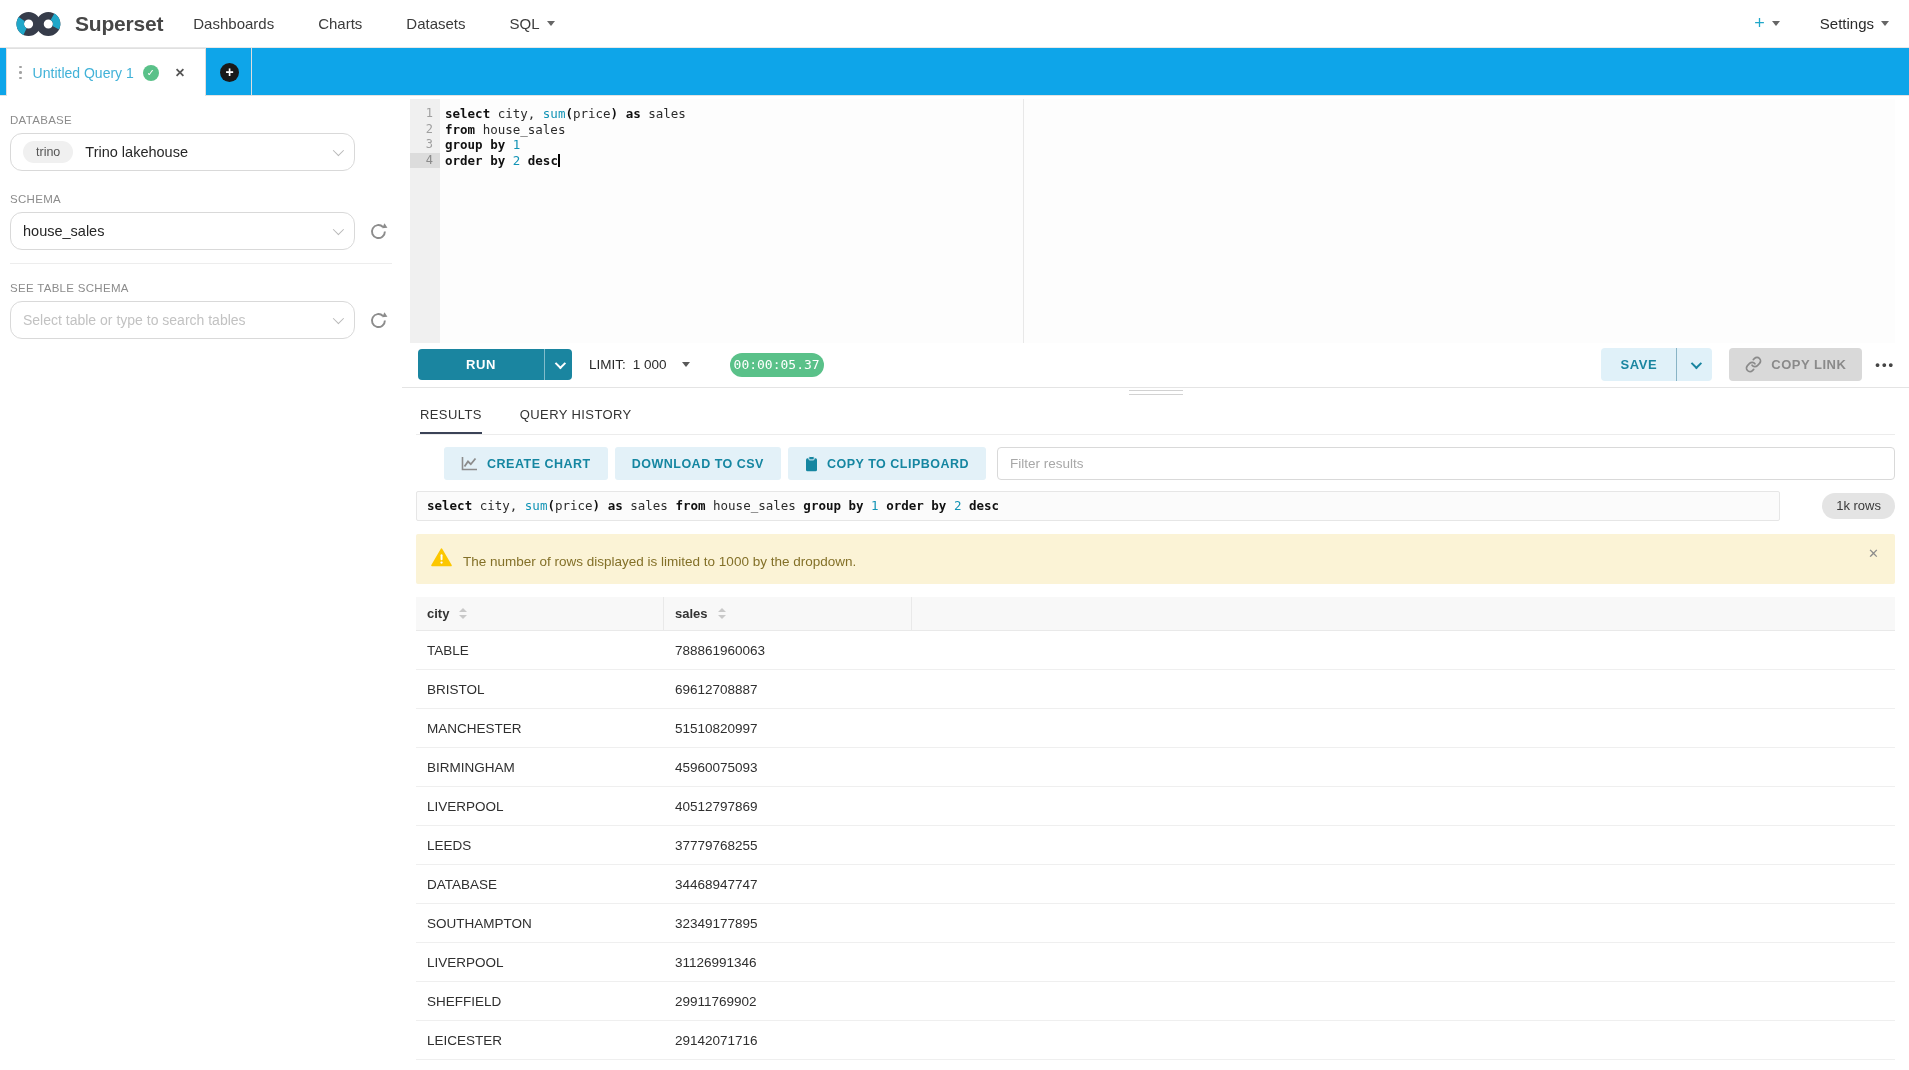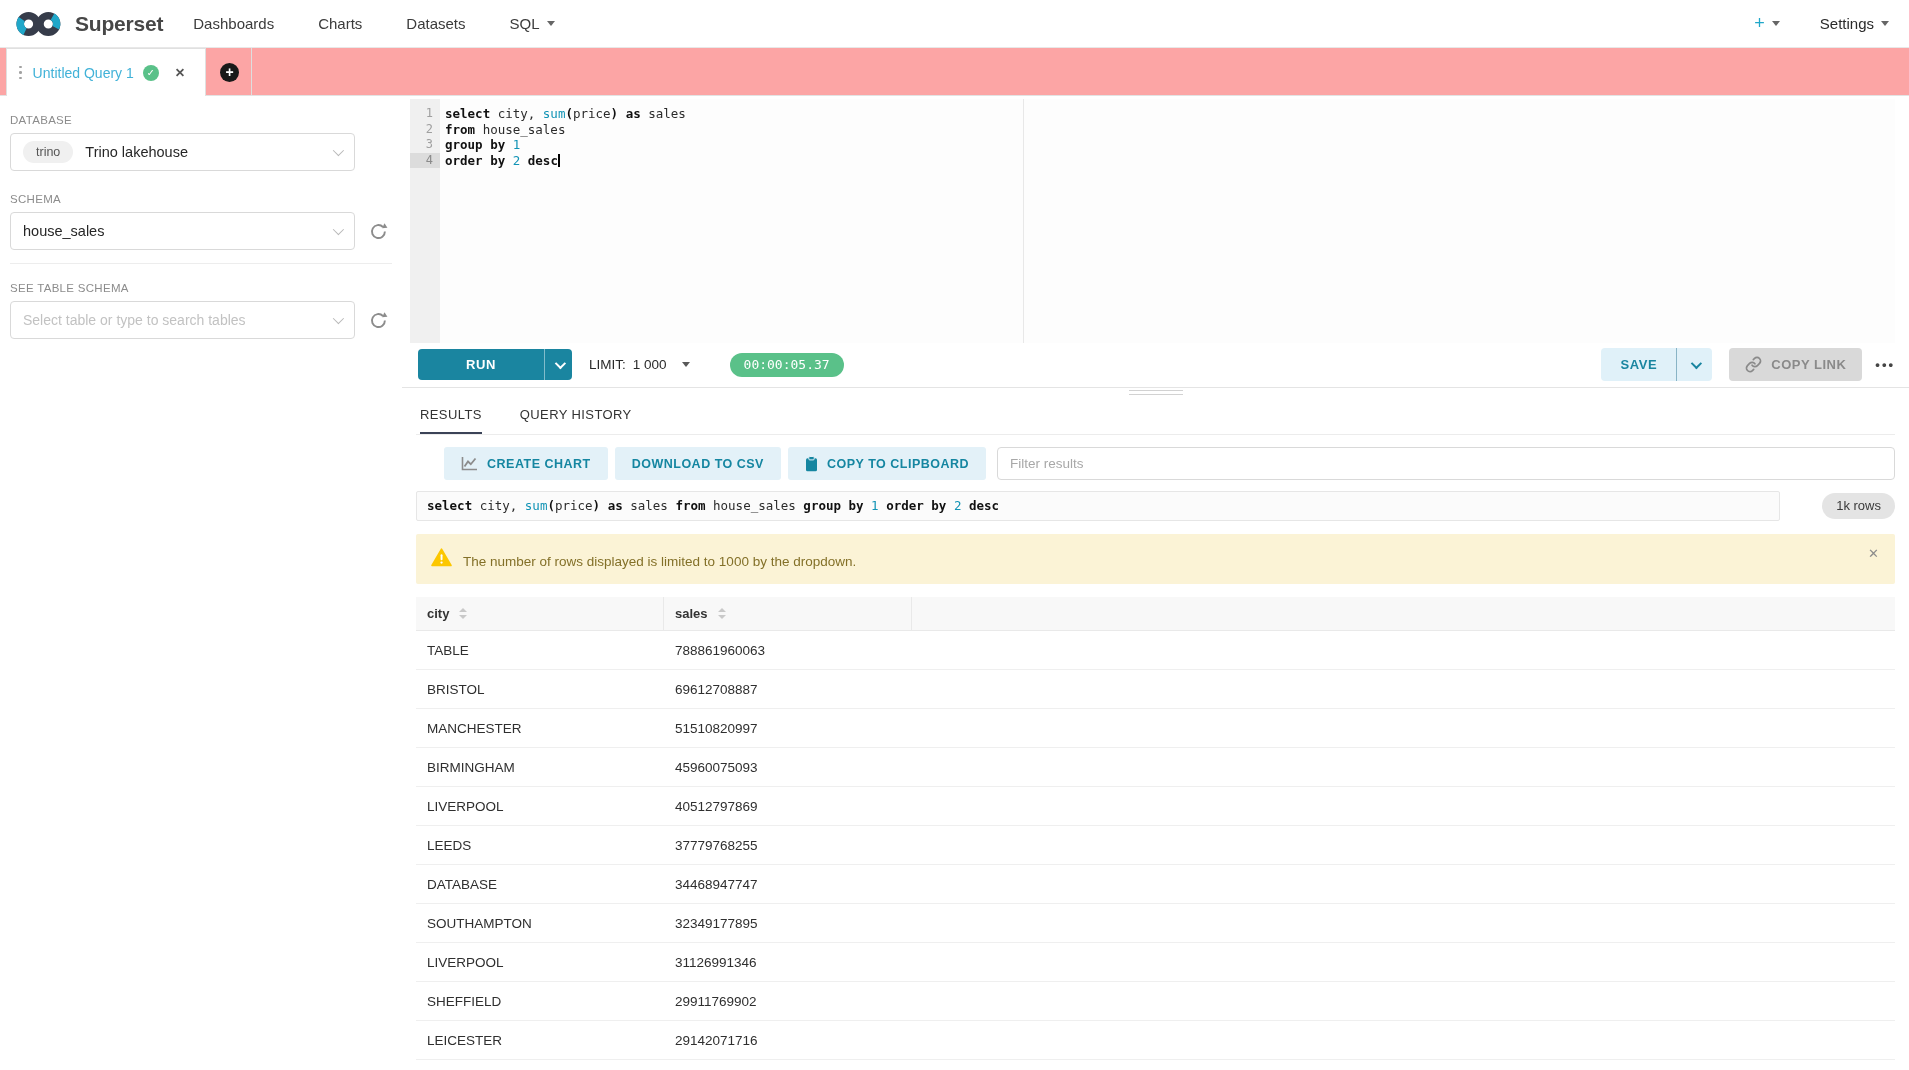--- a/index.html
+++ b/index.html
@@ -11,37 +11,37 @@
   .brand { display:flex; align-items:center; }
   .brand-name { font-size:21px; font-weight:700; color:#474747; margin-left:9px; letter-spacing:-0.2px; }
   .nav-menu { display:flex; align-items:center; margin-left:30px; gap:44px; }
   .nav-item { font-size:15px; color:#3b3b3b; cursor:pointer; display:flex; align-items:center; }
   .nav-right { margin-left:auto; display:flex; align-items:center; gap:40px; }
   .nav-plus { color:#20a7c9; font-size:18px; font-weight:400; display:flex; align-items:center; }
   .nav-settings { font-size:15px; color:#2b2b2b; display:flex; align-items:center; }
   .caret { display:inline-block; width:0; height:0; border-left:4px solid transparent; border-right:4px solid transparent; border-top:5px solid #666; margin-left:7px; }
 
   
-  .tab-bar { height:48px; background:#fca5a5; display:flex; align-items:stretch; position:relative; padding-left:6px; }
+  .tab-bar { height:48px; background:#0ea5e9; display:flex; align-items:stretch; position:relative; padding-left:6px; }
   .tab-bar::after { content:""; position:absolute; left:0; right:0; bottom:0; height:1px; background:#e3e3e3; }
   .tab-active { position:relative; z-index:1; background:#fff; border:1px solid #e0e0e0; border-bottom:none; display:flex; align-items:center; padding:0 14px 0 12px; width:200px; }
   .drag-dots { display:flex; flex-direction:column; gap:3px; margin-right:11px; }
   .drag-dots i { width:2.6px; height:2.6px; border-radius:50%; background:#a2a2a2; }
   .tab-label { font-size:14px; color:#41b2d8; white-space:nowrap; }
   .check-badge { width:16px; height:16px; border-radius:50%; background:#5ac189; color:#fff; font-size:9.5px; display:flex; align-items:center; justify-content:center; margin-left:9px; flex:0 0 auto; }
   .tab-close { margin-left:16px; color:#555; font-size:12.5px; font-weight:700; cursor:pointer; }
   .tab-add { width:44px; display:flex; align-items:center; justify-content:center; border-right:1px solid #dedede; margin-left:2px; cursor:pointer; }
   .plus-circle { width:19px; height:19px; border-radius:50%; background:#191919; color:#fff; font-size:14px; font-weight:700; display:flex; align-items:center; justify-content:center; line-height:1; padding-bottom:1px; }
 
   
   .main { display:flex; height:902px; }
   .sidebar { width:402px; padding:18px 10px 0 10px; background:#fff; flex:0 0 auto; }
   .fieldlabel { font-size:11.5px; color:#8c8c8c; letter-spacing:0.3px; }
   .sel-row { display:flex; align-items:center; }
-  .selectbox { position:relative; width:345px; height:38px; border:1px solid #d9d9d9; border-radius:4px; display:flex; align-items:center; padding:0 30px 0 12px; margin-top:7px; background:#fff; cursor:pointer; }
+  .selectbox { position:relative; width:345px; height:38px; border:1px solid #d9d9d9; border-radius:12px; display:flex; align-items:center; padding:0 30px 0 12px; margin-top:7px; background:#fff; cursor:pointer; }
   .selectbox .chev { position:absolute; right:13px; top:14px; width:8px; height:8px; border-right:1.4px solid #b8b8b8; border-bottom:1.4px solid #b8b8b8; transform:rotate(45deg) translateY(-2px); }
   .engine-pill { background:#f0f0f0; border-radius:12px; padding:4px 13px; font-size:12.5px; color:#565656; }
   .sel-value { font-size:14.5px; color:#262626; margin-left:12px; white-space:nowrap; }
   .sel-value.solo { margin-left:0; }
   .sel-placeholder { font-size:14px; color:#c2c2c2; white-space:nowrap; overflow:hidden; }
   .refresh-btn { margin-left:13px; margin-top:7px; cursor:pointer; display:flex; }
   .divider { border-top:1px solid #ededed; margin:13px 0 0 0; width:382px; }
   .mt22 { margin-top:22px; } .mt18 { margin-top:18px; }
 
   
@@ -64,21 +64,21 @@
 
   
   .run-toolbar { display:flex; align-items:center; padding:0 14px 0 16px; height:43px; }
   .run-split { display:flex; height:31px; border-radius:4px; overflow:hidden; cursor:pointer; }
   .run-main { width:126px; background:#1a85a0; color:#fff; font-size:13px; font-weight:700; letter-spacing:0.6px; display:flex; align-items:center; justify-content:center; }
   .run-caret { width:28px; background:#1a85a0; border-left:1px solid rgba(255,255,255,0.45); display:flex; align-items:center; justify-content:center; }
   .chev-w { width:8px; height:8px; border-right:2px solid #fff; border-bottom:2px solid #fff; transform:rotate(45deg) translateY(-2px); }
   .limit-wrap { margin-left:17px; display:flex; align-items:center; font-size:13.5px; color:#2b2b2b; cursor:pointer; }
   .limit-value { margin-left:7px; }
   .limit-caret { margin-left:15px; border-top-color:#595959; }
-  .timer-pill { margin-left:40px; background:#5ac189; color:#fff; font-family:"DejaVu Sans Mono", monospace; font-size:13px; border-radius:15px; padding:4px 14px 5px; }
+  .timer-pill { margin-left:40px; background:#5ac189; color:#fff; font-family:"DejaVu Sans Mono", monospace; font-size:13px; border-radius:15px; padding:4px 4px 5px; }
   .toolbar-right { margin-left:auto; display:flex; align-items:center; }
   .save-split { display:flex; height:33px; border-radius:4px; overflow:hidden; background:#e0f1f9; cursor:pointer; }
   .save-main { padding:0 19px; display:flex; align-items:center; color:#1985a0; font-size:13px; font-weight:700; letter-spacing:0.6px; }
   .save-caret { width:36px; border-left:1px solid #88b4c6; display:flex; align-items:center; justify-content:center; }
   .chev-t { width:8px; height:8px; border-right:2px solid #1985a0; border-bottom:2px solid #1985a0; transform:rotate(45deg) translateY(-2px); }
   .copylink-btn { margin-left:17px; height:33px; background:#d9d9d9; border-radius:4px; display:flex; align-items:center; padding:0 16px; gap:9px; color:#8a8a8a; font-size:13px; font-weight:700; letter-spacing:0.5px; cursor:pointer; }
   .more-dots { margin-left:13px; color:#454545; font-size:13px; font-weight:700; letter-spacing:2px; cursor:pointer; }
 
   
   .pane-divider { position:relative; border-top:1px solid #e4e4e4; height:12px; margin-top:1px; }

